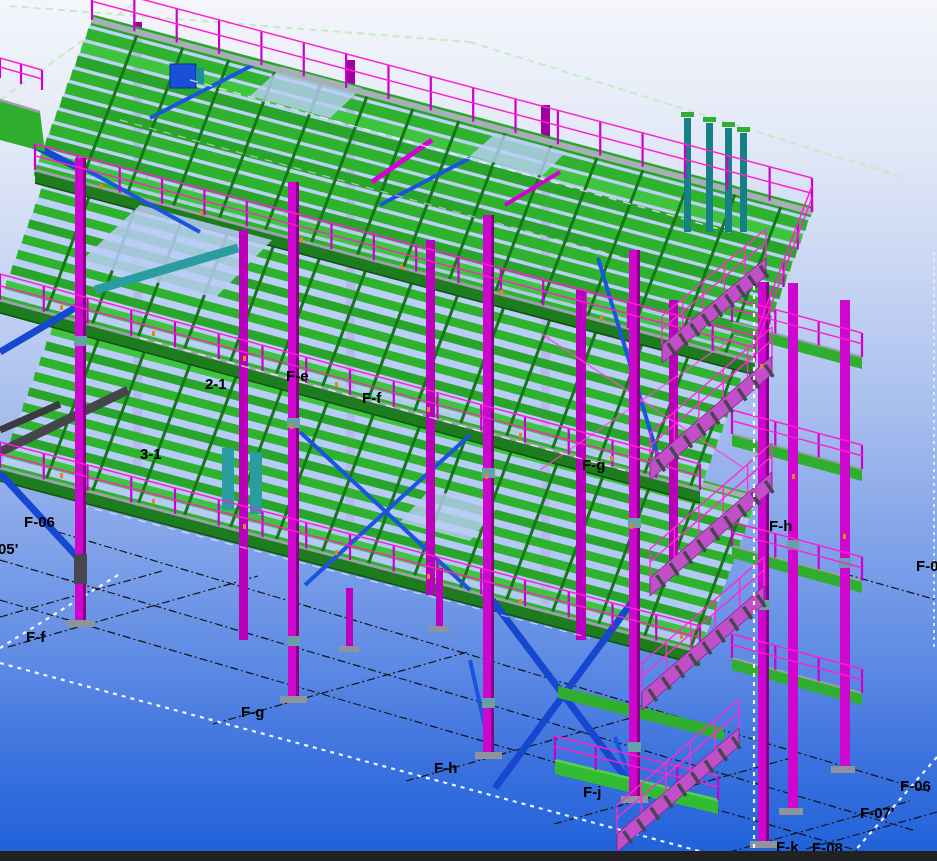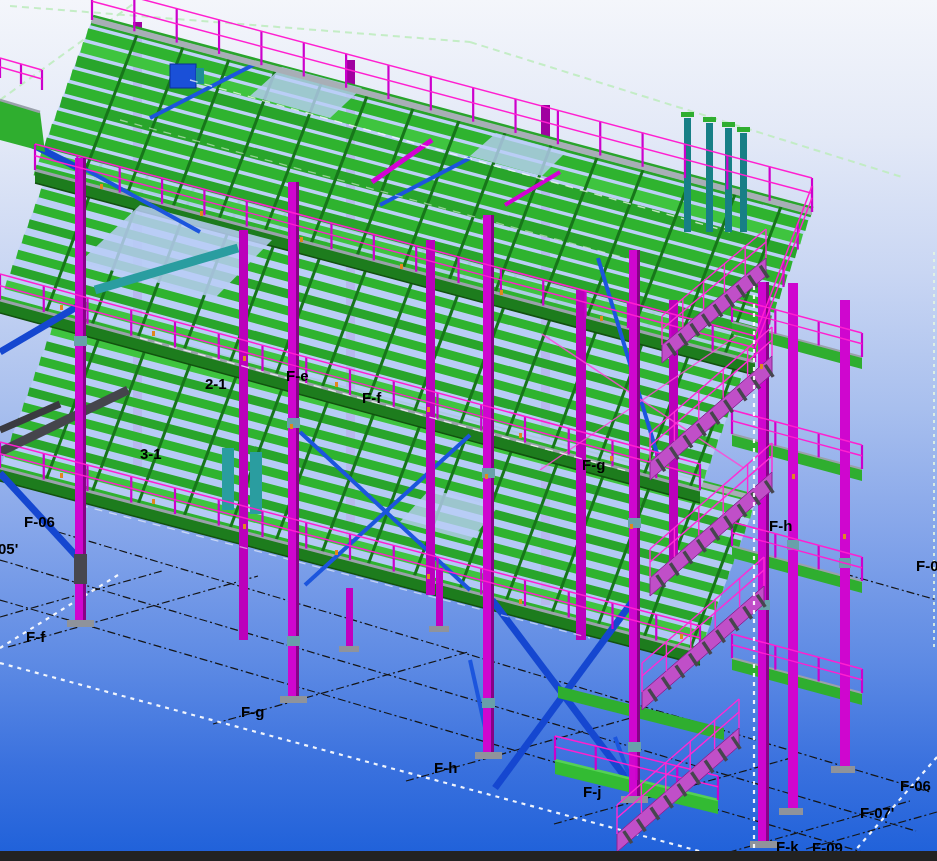--- a/index.html
+++ b/index.html
@@ -534,21 +534,21 @@
       <div class="grid-label" style="left: 120px; top: 446px; margin-left: 20px;">3-1</div>
       <div class="grid-label" style="left: 582px; top: 457px;">F-g</div>
       <div class="grid-label" style="left: 24px; top: 514px;">F-06</div>
       <div class="grid-label" style="left: -2px; top: 541px;">05'</div>
       <div class="grid-label" style="left: 26px; top: 629px;">F-f</div>
       <div class="grid-label" style="left: 769px; top: 518px;">F-h</div>
       <div class="grid-label" style="left: 241px; top: 704px;">F-g</div>
       <div class="grid-label" style="left: 434px; top: 760px;">F-h</div>
       <div class="grid-label" style="left: 583px; top: 784px;">F-j</div>
       <div class="grid-label" style="left: 776px; top: 839px;">F-k</div>
-      <div class="grid-label" style="left: 812px; top: 840px;">F-09</div>
+      <div class="grid-label" style="left: 812px; top: 840px;">F-08</div>
       <div class="grid-label" style="left: 860px; top: 805px;">F-07'</div>
       <div class="grid-label" style="left: 900px; top: 778px;">F-06</div>
       <div class="grid-label" style="left: 916px; top: 558px;">F-0</div>
     </div>
 
   <div class="edge-red" style="background: rgb(238, 17, 17);"></div>
   <div class="edge-dark" style="background: rgb(11, 19, 51);"></div>
 </div>
 
 </body></html>

